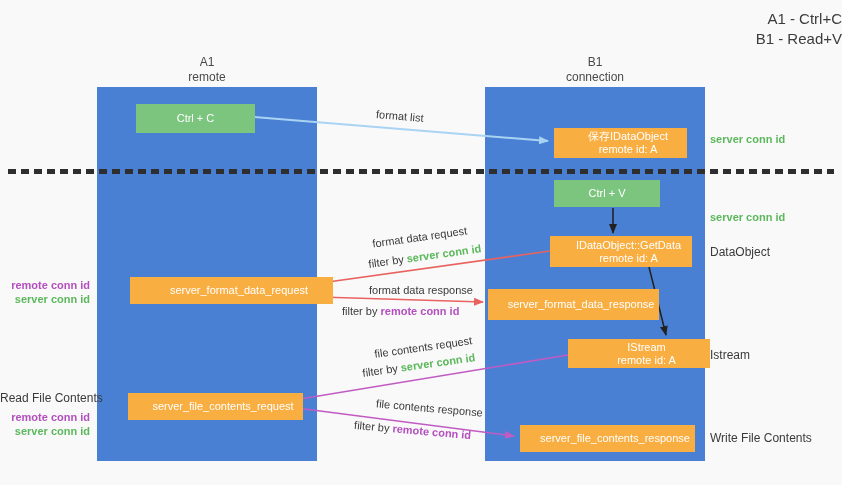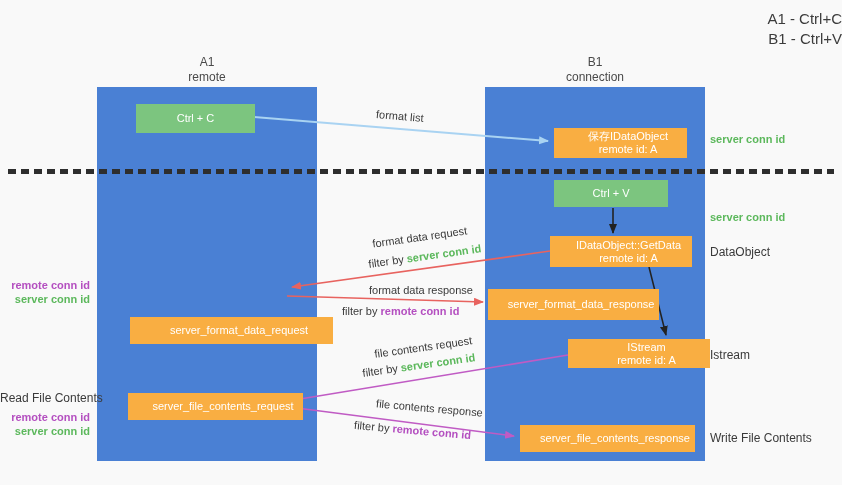--- a/index.html
+++ b/index.html
@@ -25,21 +25,21 @@
   .conn-green{color:#5cb85c;font-weight:bold;font-size:11px;}
   .conn-purple{color:#b44fc0;font-weight:bold;font-size:11px;}
 </style>
 </head>
 <body>
 
 <div class="stage">
 
   <div class="title">
     <div>A1 - Ctrl+C</div>
-    <div>B1 - Ctrl+V</div>
+    <div>B1 - Read+V</div>
   </div>
 
   <div class="col-header" style="left:97px;">
     <div>A1</div>
     <div>remote</div>
   </div>
   <div class="col-header" style="left:485px;">
     <div>B1</div>
     <div>connection</div>
   </div>
@@ -73,28 +73,28 @@
     <line x1="289" y1="407" x2="514" y2="436" stroke="#c05bc4" stroke-width="1.6" marker-end="url(#m-mag)"></line>
   </svg>
 
   <div class="box green-box" style="left:136px;top:104px;width:119px;height:29px;">
     <span>Ctrl + C</span>
   </div>
   <div class="box orange-box" style="left:554px;top:128px;width:118px;height:30px;">
     <span>保存IDataObject</span>
     <span>remote id: A</span>
   </div>
-  <div class="box green-box" style="left:554px;top:180px;width:114px;height:27px;">
+  <div class="box green-box" style="left:554px;top:180px;width:106px;height:27px;">
     <span>Ctrl + V</span>
   </div>
   <div class="box orange-box" style="left:550px;top:236px;width:127px;height:31px;">
     <span>IDataObject::GetData</span>
     <span>remote id: A</span>
   </div>
-  <div class="box orange-box" style="left:130px;top:277px;width:188px;height:27px;margin-top:40px;">
+  <div class="box orange-box" style="left:130px;top:277px;width:188px;height:27px;">
     <span>server_format_data_request</span>
   </div>
   <div class="box orange-box" style="left:488px;top:289px;width:156px;height:31px;">
     <span>server_format_data_response</span>
   </div>
   <div class="box orange-box" style="left:568px;top:339px;width:127px;height:29px;">
     <span>IStream</span>
     <span>remote id: A</span>
   </div>
   <div class="box orange-box" style="left:128px;top:393px;width:160px;height:27px;">

